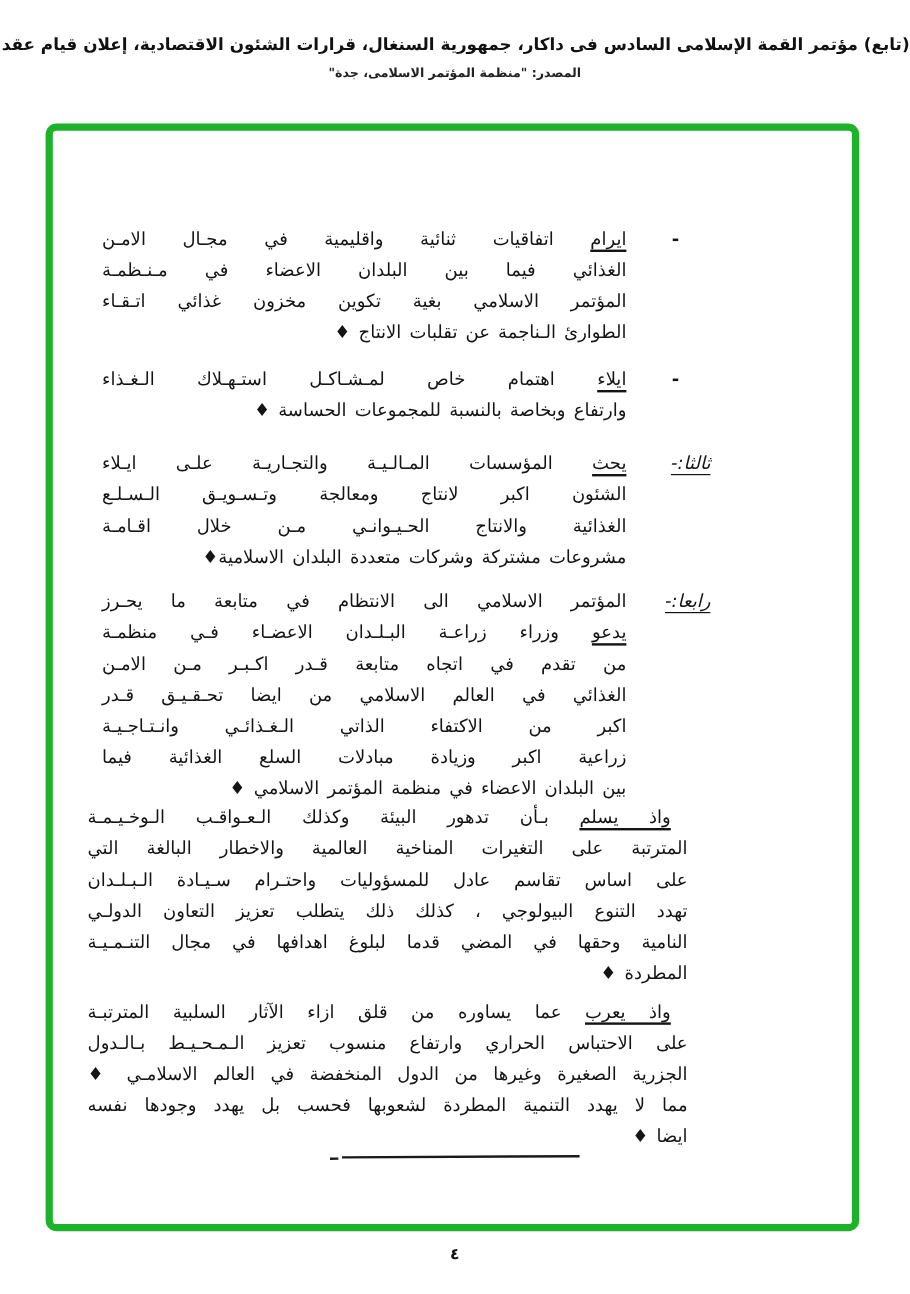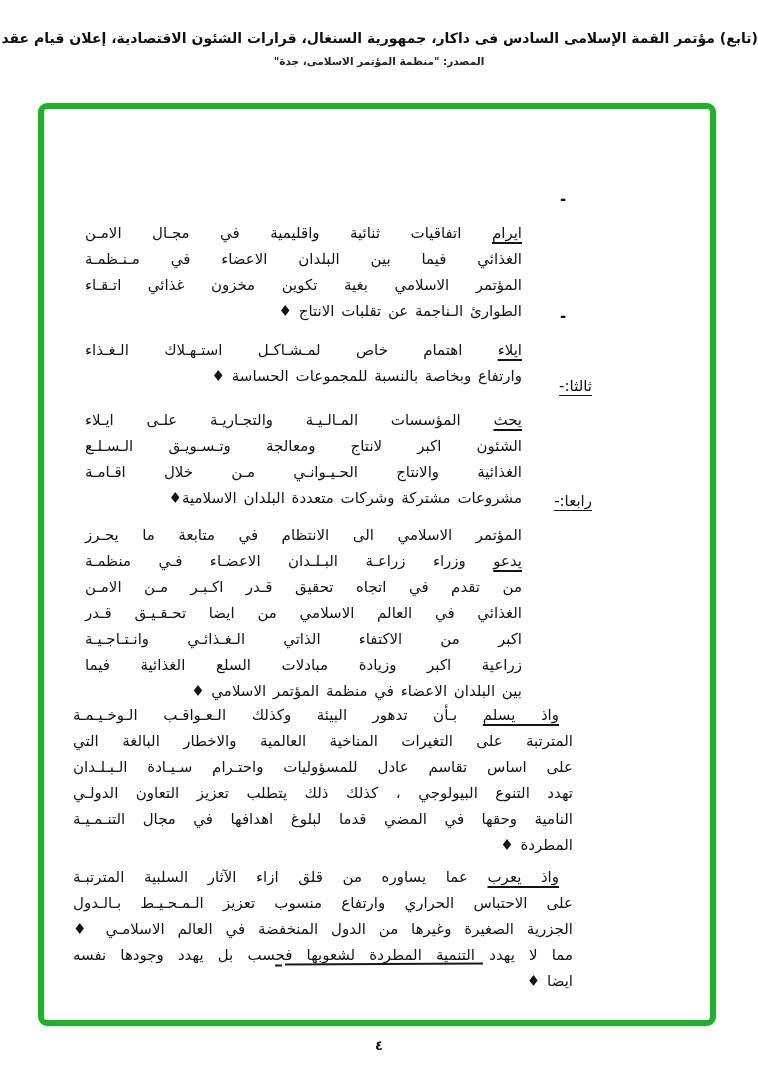--- a/index.html
+++ b/index.html
@@ -18,32 +18,32 @@
   .doc-source { margin-top:9px; font-size:10.5px; font-weight:bold; color:#222; }
 
   
   .scan-box {
     position:absolute; left:38px; top:103px; width:678px; height:923px;
     border:6px solid #1cb32b; border-radius:9px; background:#fff;
   }
 
   
   .sec { position:absolute; direction:rtl; font-size:15px; line-height:26px; color:#141414; }
-  .sec .text { word-spacing:2px;margin-top:34px; }
+  .sec .text { word-spacing:2px; }
   .tline { text-align:justify; text-align-last:justify; }
   .tline:last-child { text-align-last:right; }
   .lead { text-decoration:underline; text-underline-offset:4px; text-decoration-thickness:1.5px; }
 
   .sec.bullet, .sec.labeled { left:41px; right:188px; }
   .sec .marker {
     position:absolute; top:0; right:-70px; width:58px;
     font-size:15px; line-height:26px; direction:rtl;
   }
   .marker.dash { text-align:center; font-weight:bold; }
-  .marker.label { text-align:right; text-decoration:underline; text-underline-offset:4px; }
+  .marker.label { text-align:right; text-decoration:underline; text-underline-offset:4px;font-style:italic; }
 
   .sec.para { left:29px; right:137px; }
   .sec.para .tline:first-child { padding-right:14px; }
 
   .s1 { top:77px; }
   .s2 { top:194px; }
   .s3 { top:264px; }
   .s4 { top:379px; }
   .s5 { top:559px; }
   .s6 { top:721px; }
@@ -99,21 +99,21 @@
           <div class="tline">الغذائية والانتاج الحـيـوانـي مـن خلال اقـامـة</div>
           <div class="tline">مشروعات مشتركة وشركات متعددة البلدان الاسلامية♦</div>
         </div>
     </section>
 
     <section class="sec labeled s4">
       <div class="marker label">رابعا:-</div>
       <div class="text">
           <div class="tline">المؤتمر الاسلامي الى الانتظام في متابعة ما يحـرز</div>
           <div class="tline"><span class="lead">يدعو</span>&nbsp;وزراء زراعـة البـلـدان الاعضـاء فـي منظمـة</div>
-          <div class="tline">من تقدم في اتجاه تحقيق قـدر اكـبـر مـن الامـن</div>
+          <div class="tline">من تقدم في اتجاه متابعة قـدر اكـبـر مـن الامـن</div>
           <div class="tline">الغذائي في العالم الاسلامي من ايضا تحـقـيـق قـدر</div>
           <div class="tline">اكبر من الاكتفاء الذاتي الـغـذائـي وانـتـاجـيـة</div>
           <div class="tline">زراعية اكبر وزيادة مبادلات السلع الغذائية فيما</div>
           <div class="tline">بين البلدان الاعضاء في منظمة المؤتمر الاسلامي ♦</div>
         </div>
     </section>
 
     <section class="sec para s5">
       <div class="text">
           <div class="tline"><span class="lead">واذ يسلم</span>&nbsp;بـأن تدهور البيئة وكذلك الـعـواقـب الـوخـيـمـة</div>

